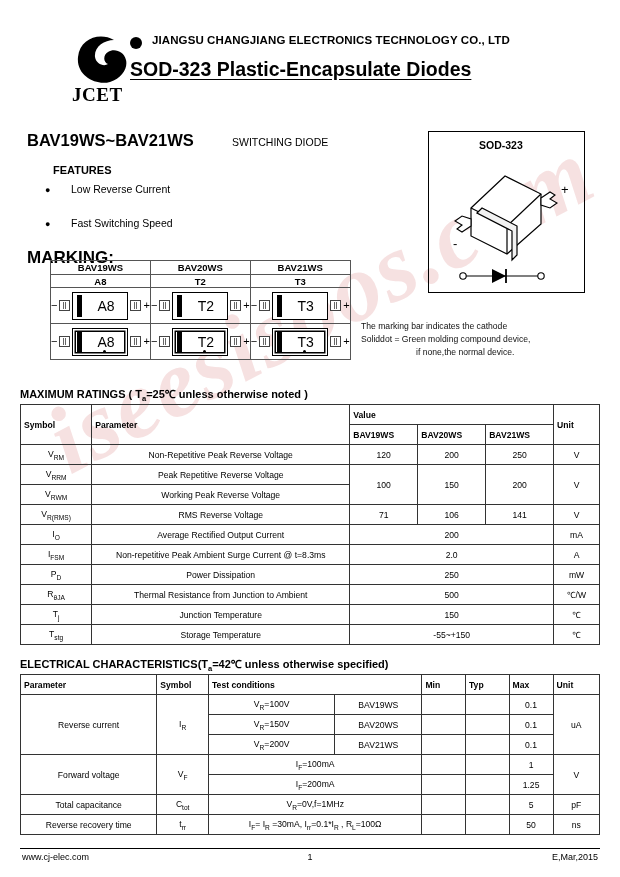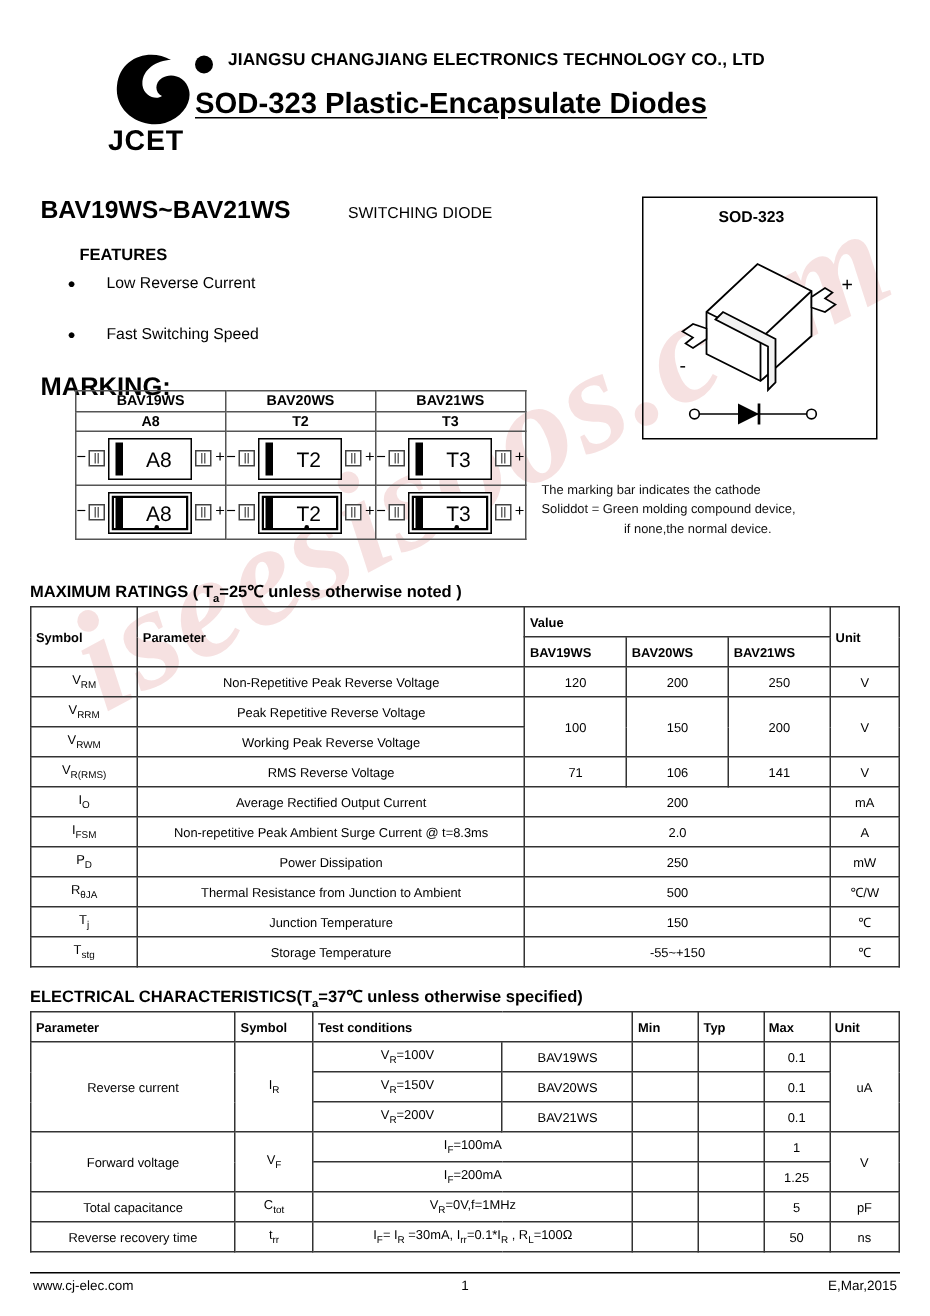--- a/index.html
+++ b/index.html
@@ -60,21 +60,21 @@
     position: absolute;
     left: 4px; top: 0px;
     width: 76px; height: 54px;
   }
   .logo-text {
     position: absolute;
     left: 2px; top: 50px;
     font-size: 19px;
     font-weight: bold;
     letter-spacing: 0.5px;
-    font-family: Liberation Sans, sans-serif;
+    font-family: Liberation Serif, serif;
   }
   .company {
     position: absolute;
     left: 152px; top: 8px;
     font-size: 11.5px;
     font-weight: bold;
     letter-spacing: 0.1px;
   }
   .doc-title {
     position: absolute;
@@ -530,21 +530,21 @@
     </tr>
     <tr>
       <td class="c b"><span>T</span><sub>stg</sub></td>
       <td class="l">Storage Temperature</td>
       <td class="c" colspan="3">-55~+150</td>
       <td class="c">℃</td>
     </tr>
   </tbody>
     </table>
 
-  <div class="sect-head" style="top:656px"><span>ELECTRICAL CHARACTERISTICS(T</span><sub>a</sub><span>=37℃ unless otherwise specified)</span></div>
+  <div class="sect-head" style="top:656px"><span>ELECTRICAL CHARACTERISTICS(T</span><sub>a</sub><span>=42℃ unless otherwise specified)</span></div>
 
   <table class="dt" id="ectable">
     <tbody>
         <tr>
       <th class="p-par">Parameter</th>
       <th class="p-sym">Symbol</th>
       <th colspan="2">Test conditions</th>
       <th class="p-mmm">Min</th>
       <th class="p-mmm">Typ</th>
       <th class="p-mmm">Max</th>

